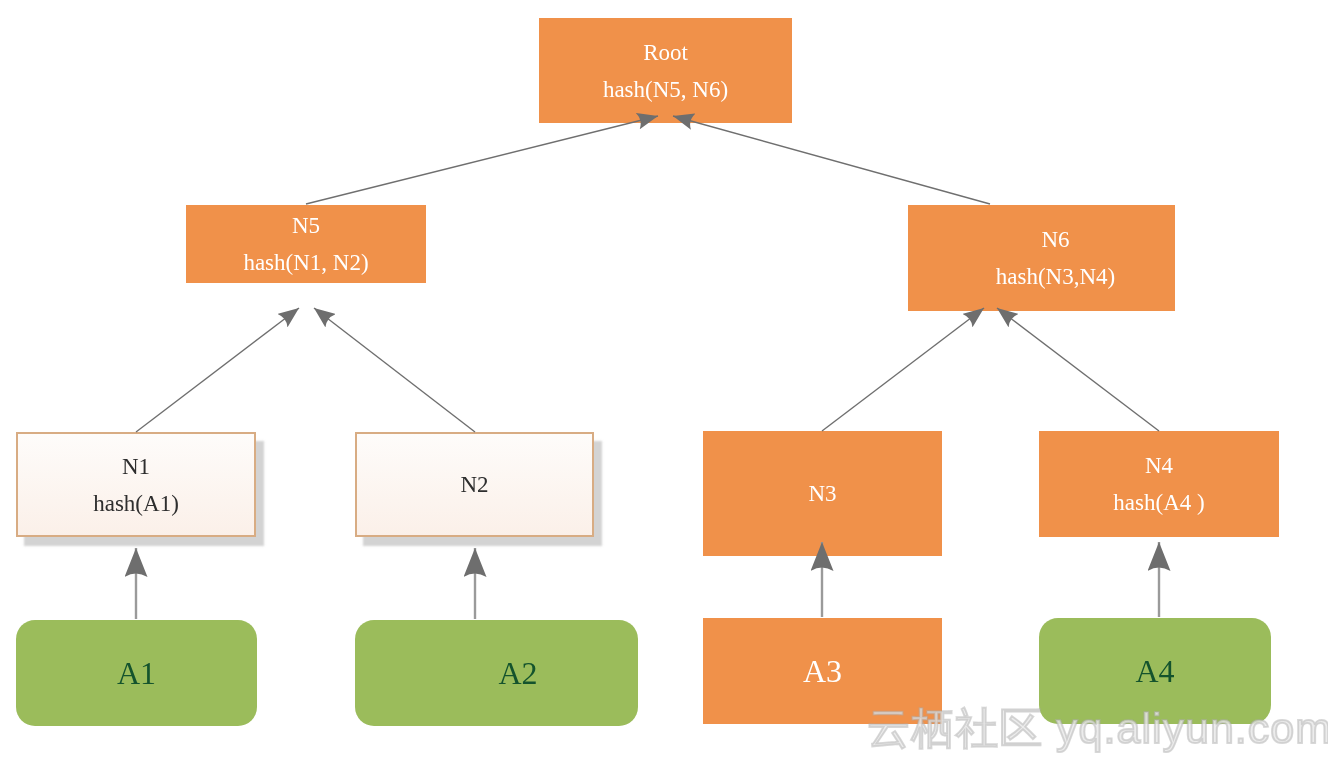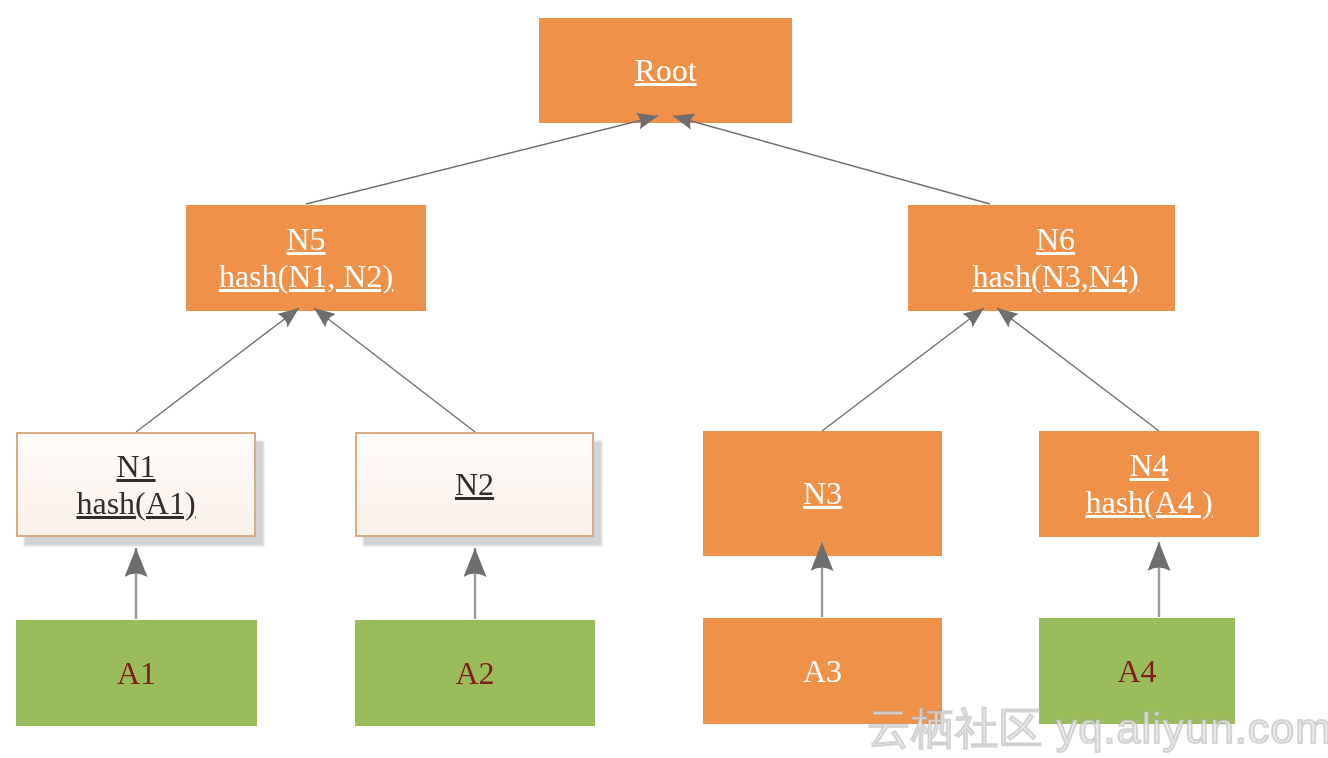--- a/index.html
+++ b/index.html
@@ -26,34 +26,34 @@
     justify-content: center;
     text-align: center;
     z-index: 1;
   }
   .node-orange {
     background: #F0914A;
     color: #ffffff;
   }
   .node-green {
     background: #9BBC5B;
-    color: #7f1d1d;
+    color: #14532d;
+    border-radius: 19px;
   }
   .node-light {
     background: linear-gradient(180deg, #FEFCFA 0%, #FBF0E9 100%);
     border: 2px solid #D8AC83;
     color: #2E2E2E;
     box-shadow: 8px 9px 2px rgba(168,168,168,0.5);
     align-items: center;
   }
   .node-label, .node-hash {
-    font-size: 32px;
+    font-size: 23px;
     line-height: 37px;
     white-space: pre;
-    text-decoration: underline;
   }
   .leaf-label {
     font-size: 32px;
     line-height: 36px;
   }
   .watermark {
     position: absolute;
     right: -4px;
     bottom: 0px;
     z-index: 3;
@@ -68,23 +68,24 @@
     pointer-events: none;
   }
 </style>
 </head>
 <body>
 
 <div class="stage">
 
   <div class="node node-orange" style="left:539px; top:18px; width:253px; height:105px;">
     <div class="node-label">Root</div>
+    <div class="node-hash">hash(N5, N6)</div>
   </div>
 
-  <div class="node node-orange" style="left:186px; top:205px; width:240px; height:106px;">
+  <div class="node node-orange" style="left:186px; top:205px; width:240px; height:78px;">
     <div class="node-label">N5</div>
     <div class="node-hash">hash(N1, N2)</div>
   </div>
 
   <div class="node node-orange" style="left:908px; top:205px; width:239px; height:106px;padding-left:28px;">
     <div class="node-label">N6</div>
     <div class="node-hash">hash(N3,N4)</div>
   </div>
 
   <div class="node node-light" style="left:16px; top:432px; width:236px; height:101px;">
@@ -93,38 +94,38 @@
   </div>
 
   <div class="node node-light" style="left:355px; top:432px; width:235px; height:101px;">
     <div class="node-label">N2</div>
   </div>
 
   <div class="node node-orange" style="left:703px; top:431px; width:239px; height:125px;">
     <div class="node-label">N3</div>
   </div>
 
-  <div class="node node-orange" style="left:1039px; top:431px; width:220px; height:106px;">
+  <div class="node node-orange" style="left:1039px; top:431px; width:240px; height:106px;">
     <div class="node-label">N4</div>
     <div class="node-hash">hash(A4 )</div>
   </div>
 
   <div class="node node-green" style="left:16px; top:620px; width:241px; height:106px;">
     <div class="leaf-label">A1</div>
   </div>
 
-  <div class="node node-green" style="left:355px; top:620px; width:240px; height:106px;">
+  <div class="node node-green" style="left:355px; top:620px; width:240px; height:106px;padding-left:43px;">
     <div class="leaf-label">A2</div>
   </div>
 
   <div class="node node-orange" style="left:703px; top:618px; width:239px; height:106px;text-align:center;">
     <div class="leaf-label">A3</div>
   </div>
 
-  <div class="node node-green" style="left:1039px; top:618px; width:196px; height:106px;">
+  <div class="node node-green" style="left:1039px; top:618px; width:232px; height:106px;">
     <div class="leaf-label">A4</div>
   </div>
 
   <svg class="edges-layer" width="1328" height="758" viewBox="0 0 1328 758" xmlns="http://www.w3.org/2000/svg">
     <defs>
       <marker id="ah-d" markerUnits="userSpaceOnUse" markerWidth="22" markerHeight="17" refX="21" refY="8.5" orient="auto">
         <path d="M21,8.5 L0,0 Q5.5,8.5 0,17 Z" fill="#6E6E6E"></path>
       </marker>
       <marker id="ah-v" markerUnits="userSpaceOnUse" markerWidth="30" markerHeight="23" refX="29" refY="11.5" orient="auto">
         <path d="M29,11.5 L0,0 Q7,11.5 0,23 Z" fill="#6E6E6E"></path>

